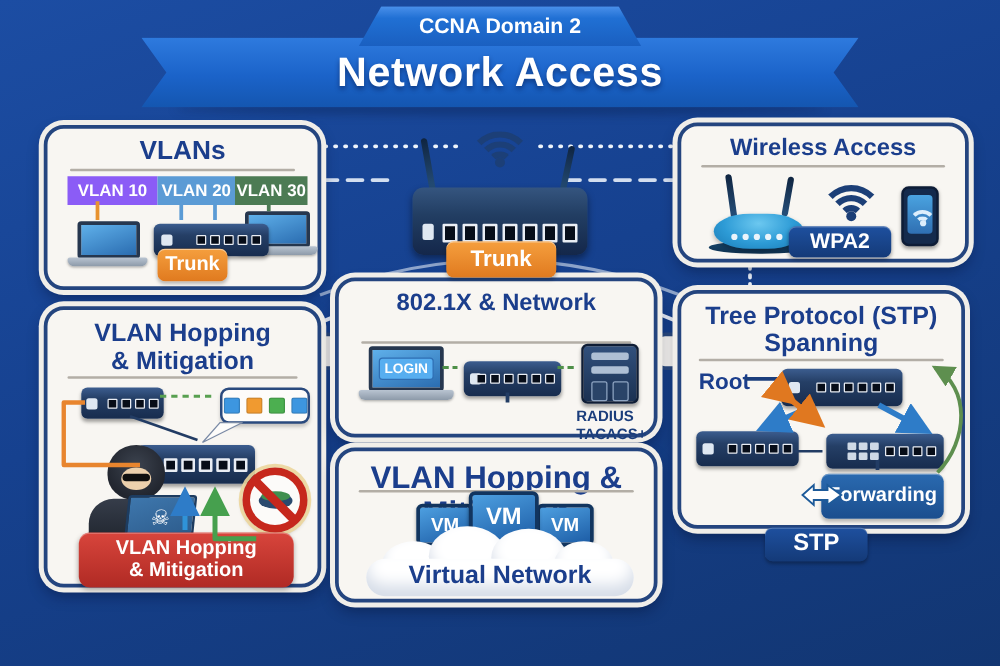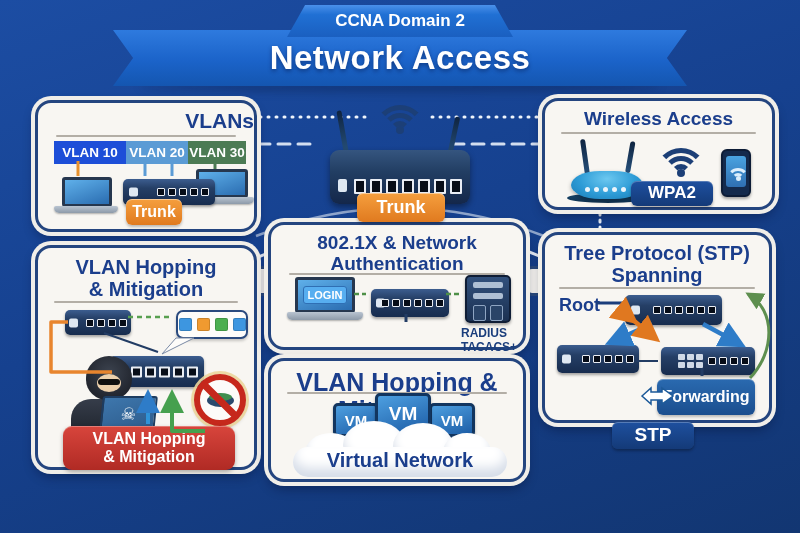--- a/index.html
+++ b/index.html
@@ -137,24 +137,24 @@
         <i></i>
         <i></i>
         <i></i>
       </span>
   </div>
   <div class="chip orange z3" style="left:357px;top:193px;width:88px;height:29px;font-size:18px;">
     <span>Trunk</span>
   </div>
 
   <div class="panel" style="left:35px;top:100px;width:222px;height:132px;">
-    <div class="ptitle" style="top:6px;font-size:21px;text-align:right;">VLANs</div>
+    <div class="ptitle" style="top:6px;font-size:21px;">VLANs</div>
     <div class="rule" style="left:18px;right:18px;top:32px;"></div>
     <div style="position:absolute;left:16px;top:38px;width:192px;height:23px;display:flex;">
-      <div style="flex: 0 0 37.5%; display: flex; align-items: center; justify-content: center; color: rgb(255, 255, 255); font-weight: bold; font-size: 13.5px; background-color: #1d4ed8;">VLAN 10</div>
+      <div style="flex: 0 0 37.5%; display: flex; align-items: center; justify-content: center; color: rgb(255, 255, 255); font-weight: bold; font-size: 13.5px; background-color: #8b5cf6;">VLAN 10</div>
       <div style="flex: 0 0 32.3%; display: flex; align-items: center; justify-content: center; color: rgb(255, 255, 255); font-weight: bold; font-size: 13.5px; background-color: rgb(91, 155, 213);">VLAN 20</div>
       <div style="flex: 0 0 30.2%; display: flex; align-items: center; justify-content: center; color: rgb(255, 255, 255); font-weight: bold; font-size: 13.5px; background-color: rgb(76, 123, 84);">VLAN 30</div>
     </div>
     <div class="laptop">
       <div class="scr" style="left:24px;top:74px;width:50px;height:30px;"></div>
       <div class="base" style="left:16px;top:103px;width:64px;height:7px;"></div>
     </div>
     <div class="laptop">
       <div class="scr" style="left:158px;top:66px;width:52px;height:29px;"></div>
       <div class="base" style="left:150px;top:94px;width:66px;height:7px;"></div>
@@ -255,21 +255,20 @@
     </div>
     <div class="redbox" style="position:absolute;left:25px;top:178px;width:172px;height:44px;display:flex;flex-direction:column;align-items:center;justify-content:center;color:#fff;font-weight:bold;font-size:16px;line-height:1.15;">
       <div>VLAN Hopping</div>
       <div>&amp; Mitigation</div>
     </div>
   </div>
 
   <div class="panel" style="left:268px;top:222px;width:258px;height:128px;">
     <div class="ptitle" style="top:7px;font-size:19px;">
       <div>802.1X &amp; Network</div>
-      <div>Authentication</div>
     </div>
     <div class="rule" style="left:18px;right:18px;top:48px;"></div>
     <div class="laptop">
       <div class="scr" style="left:24px;top:52px;width:60px;height:36px;"></div>
       <div class="base" style="left:16px;top:87px;width:76px;height:8px;"></div>
       <div style="position:absolute;left:32px;top:61px;width:44px;height:18px;background:#57aef0;border:1.5px solid #2f6fb4;border-radius:3px;display:flex;align-items:center;justify-content:center;color:#fff;font-weight:bold;font-size:11px;">LOGIN</div>
     </div>
     <div class="switch sm" style="left:100px;top:64px;width:78px;height:28px;">
       <span class="led"></span>
       <span class="ports">

